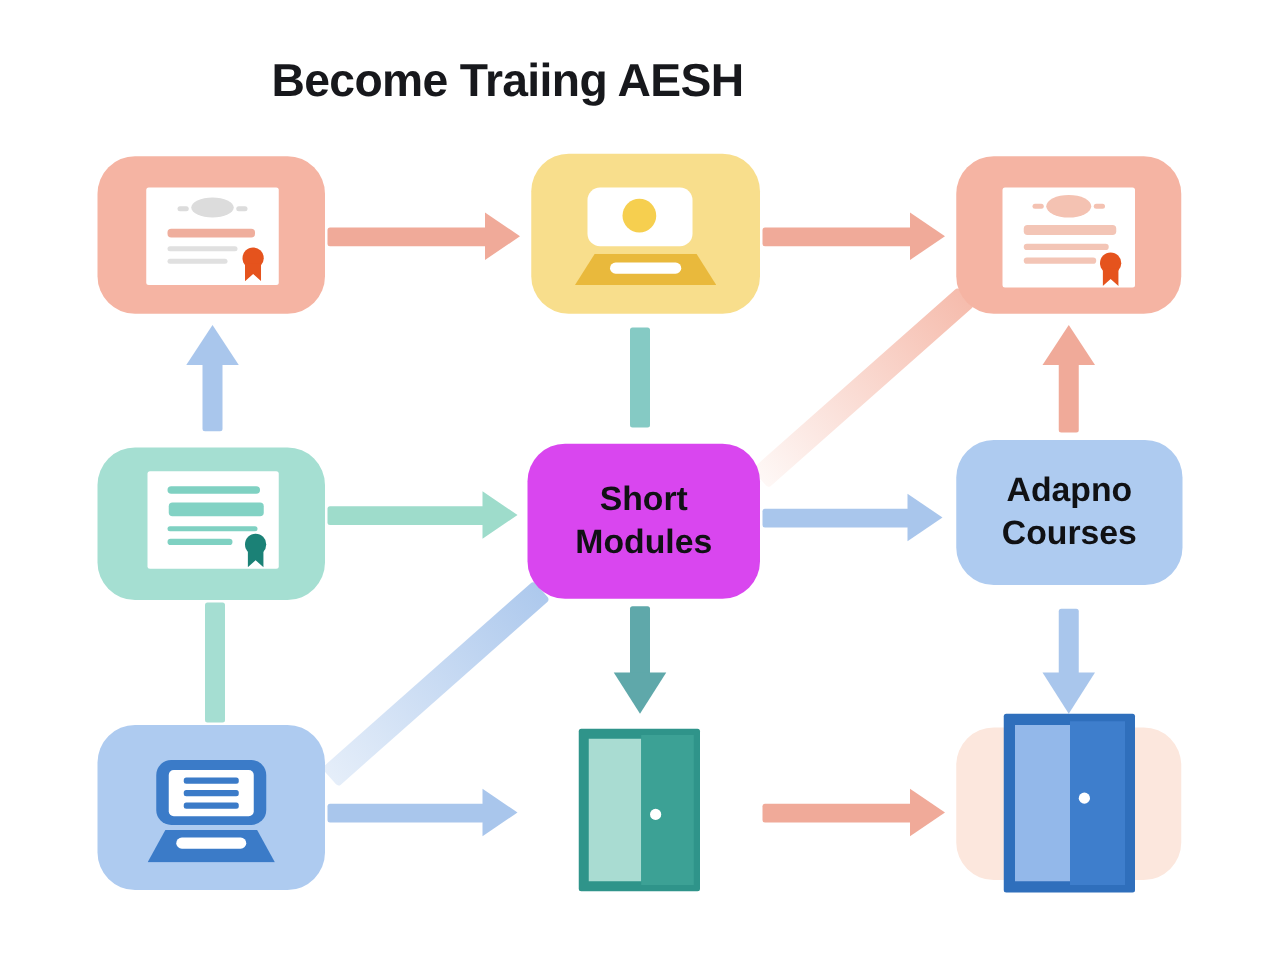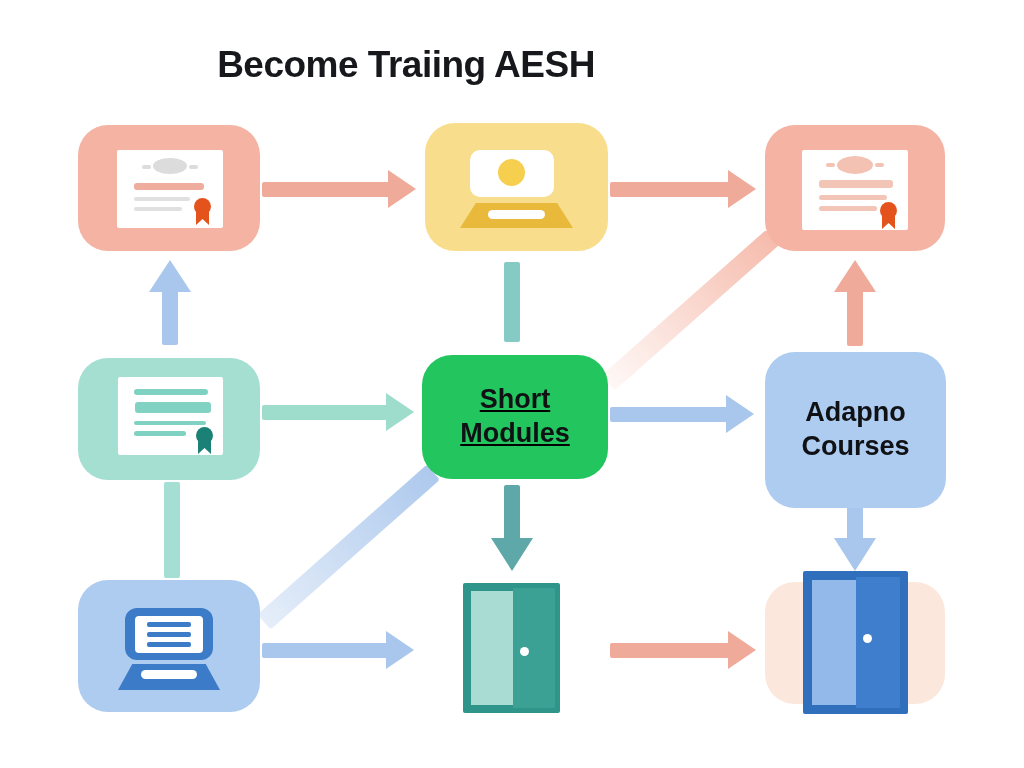--- a/index.html
+++ b/index.html
@@ -6,21 +6,21 @@
   .canvas{position:relative;width:1024px;height:768px;background:#ffffff;overflow:hidden;
           font-family:"Liberation Sans", sans-serif;}
   .title{position:absolute;left:0;top:44px;width:812px;text-align:center;
          font-size:37px;font-weight:800;letter-spacing:-0.5px;color:#17181c;}
   .box{position:absolute;border-radius:30px;}
   .node-label{display:flex;align-items:center;justify-content:center;text-align:center;
               width:100%;height:100%;padding:0 14px;box-sizing:border-box;
               font-size:27px;font-weight:800;line-height:1.25;color:#101114;}
   
   .salmon{background:#F5B4A3;} .yellow{background:#F8DE8C;}
-  .teal{background:#A5DFD2;} .tealc{background:#22c55e;text-decoration:underline;}
+  .teal{background:#A5DFD2;} .tealc{background:#d946ef;}
   .blue{background:#AECBF0;} .palepink{background:#FCE7DD;}
   
   .cert{position:absolute;background:#fff;border-radius:2px;}
   .cert .bar{position:absolute;border-radius:3px;}
   .scribble{position:absolute;border-radius:50%;}
   .scribble::before,.scribble::after{content:"";position:absolute;top:7px;width:9px;height:4px;border-radius:2px;background:inherit;}
   .scribble::before{left:-11px;} .scribble::after{right:-11px;}
   .ribbon{position:absolute;width:17px;}
   .ribbon .disc{width:17px;height:17px;border-radius:50%;}
   .ribbon .tail{width:13px;height:14px;margin:-4px auto 0;
@@ -141,21 +141,21 @@
           <div class="disc"></div>
           <div class="tail"></div>
         </div>
     </div>
   </div>
 
   <div class="box tealc" style="left:422px;top:355px;width:186px;height:124px;">
     <div class="node-label">Short Modules</div>
   </div>
 
-  <div class="box blue" style="left:765px;top:352px;width:181px;height:156px;">
+  <div class="box blue" style="left:765px;top:352px;width:181px;height:116px;">
     <div class="node-label">Adapno Courses</div>
   </div>
 
   <div class="box blue" style="left:78px;top:580px;width:182px;height:132px;">
     <div>
       <div class="monitor" style="left:47px;top:28px;width:88px;height:52px;background:#3B7BC8;">
         <div class="inner" style="left:10px;top:8px;width:68px;height:37px;">
           <div class="ln" style="left:12px;top:6px;width:44px;height:5px;background:#3B7BC8;"></div>
           <div class="ln" style="left:12px;top:16px;width:44px;height:5px;background:#3B7BC8;"></div>
           <div class="ln" style="left:12px;top:26px;width:44px;height:5px;background:#3B7BC8;"></div>

